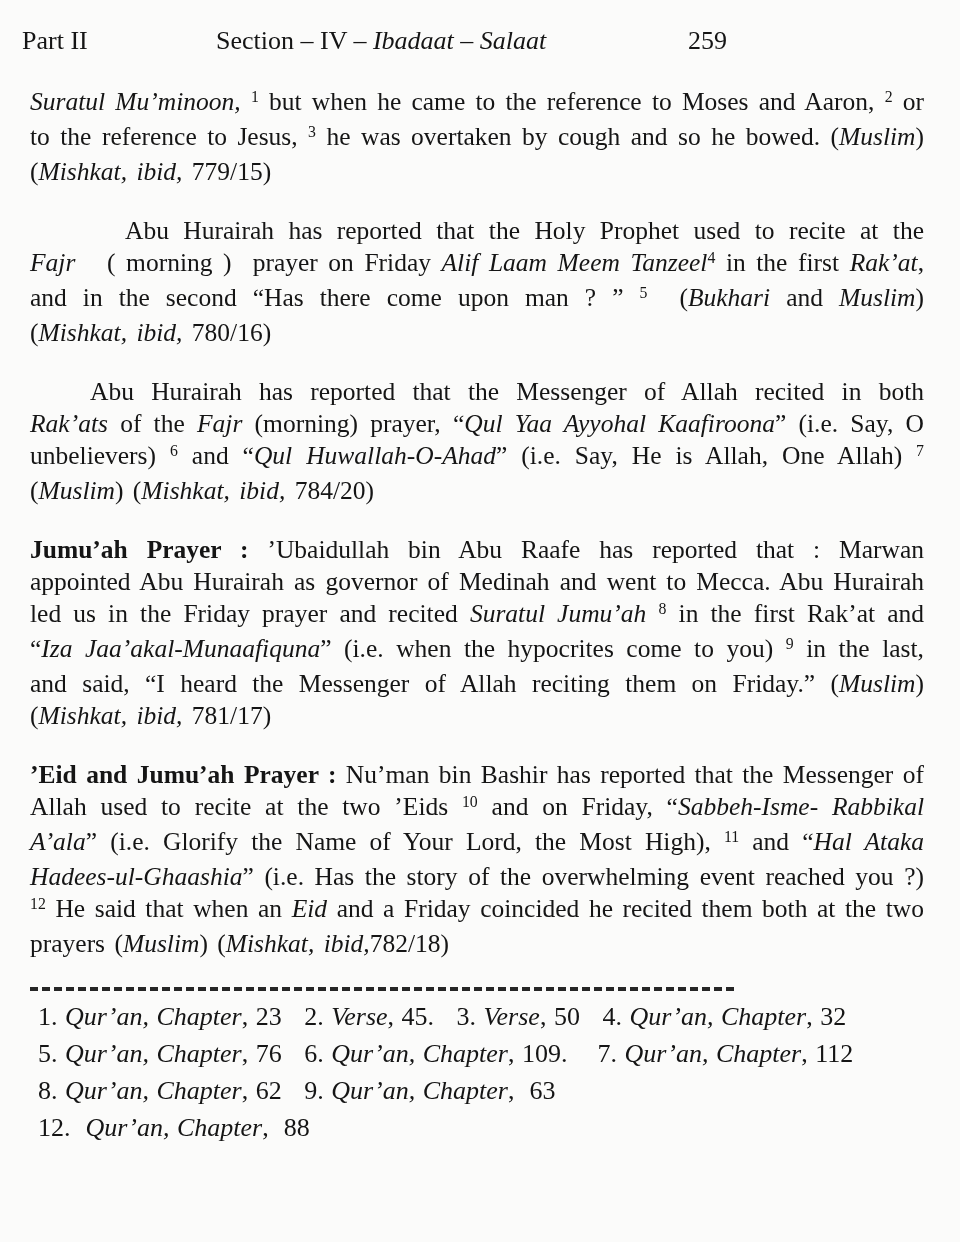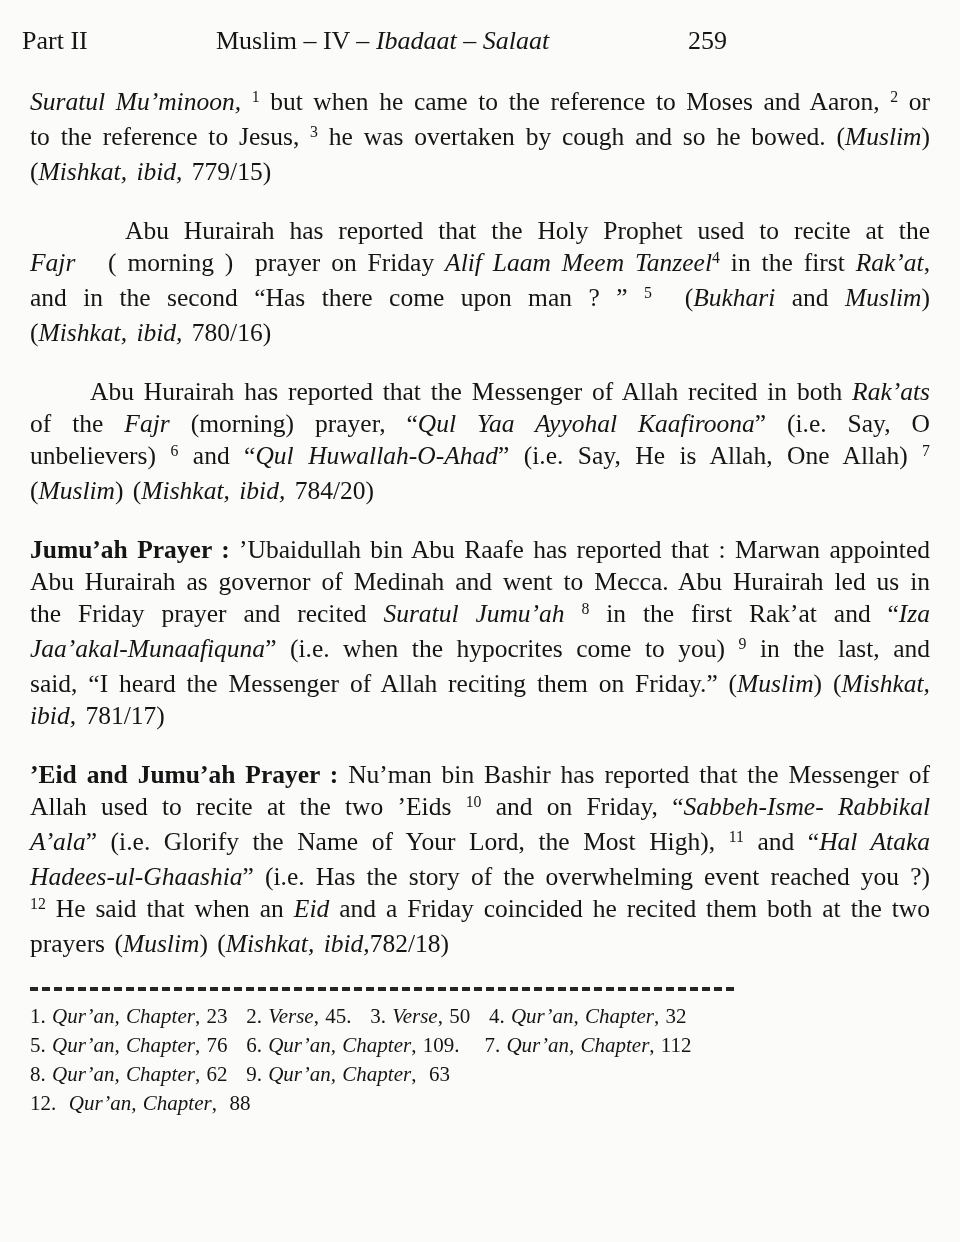--- a/index.html
+++ b/index.html
@@ -26,21 +26,21 @@
   .hdr .h-left   { position: absolute; left: -8px; top: 0; }
   .hdr .h-center { position: absolute; left: 186px; top: 0; }
   .hdr .h-right  { position: absolute; left: 658px; top: 0; }
   .h-center .it  { font-style: italic; font-family: Liberation Serif, serif; }
 
   
   .body-text p {
     font-size: 25.5px;
     line-height: 32px;
     text-align: justify;
-    margin: 0 0 27px 0;
+    margin: 0 6px 27px 0;
     word-spacing: 3px;
   }
   .ind-large { text-indent: 95px; }
   .ind-small { text-indent: 60px; }
 
   
   .seg-n  {}
   .seg-i  { font-style: italic; }
   .seg-b  { font-weight: bold; }
   .seg-s  { font-size: 0.62em; position: relative; top: -0.52em; }
@@ -49,35 +49,35 @@
   
   .fn-sep {
     width: 706px;
     height: 4px;
     margin: 6px 0 11px 0;
     background: repeating-linear-gradient(90deg, #262626 0 8px, transparent 8px 12px);
   }
 
   
   .footnotes p {
-    font-size: 21px;
+    font-size: 26px;
     line-height: 29px;
-    margin: 0;
+    margin: 8px;
     white-space: pre-wrap;
     word-spacing: 1px;
   }
 </style>
 </head>
 <body>
 
 <div class="page">
 
   <div class="hdr">
     <span class="h-left">Part II</span>
-    <span class="h-center"><span>Muslim – IV – </span><span class="it">Ibadaat – Salaat</span></span>
+    <span class="h-center"><span>Section – IV – </span><span class="it">Ibadaat – Salaat</span></span>
     <span class="h-right">259</span>
   </div>
 
   <div class="body-text" id="paragraphs">
       <p class="ind-none"><span class="seg-i">Suratul Mu’minoon,</span><span class="seg-n"> </span><span class="seg-s">1</span><span class="seg-n"> but when he came to the reference to Moses and Aaron, </span><span class="seg-s">2</span><span class="seg-n"> or to the reference to Jesus, </span><span class="seg-s">3</span><span class="seg-n"> he was overtaken by cough and so he bowed. (</span><span class="seg-i">Muslim</span><span class="seg-n">) (</span><span class="seg-i">Mishkat, ibid,</span><span class="seg-n"> 779/15)</span></p>
       <p class="ind-large"><span class="seg-n">Abu Hurairah has reported that the Holy Prophet used to recite at the </span><span class="seg-i">Fajr</span><span class="seg-n">&nbsp;&nbsp; ( morning ) &nbsp;prayer on Friday </span><span class="seg-i">Alif Laam Meem Tanzeel</span><span class="seg-s">4</span><span class="seg-n"> in the first </span><span class="seg-i">Rak’at</span><span class="seg-n">, and in the second “Has there come upon man ? ” </span><span class="seg-s">5</span><span class="seg-n">&nbsp; (</span><span class="seg-i">Bukhari</span><span class="seg-n"> and </span><span class="seg-i">Muslim</span><span class="seg-n">) (</span><span class="seg-i">Mishkat, ibid,</span><span class="seg-n"> 780/16)</span></p>
       <p class="ind-small"><span class="seg-n">Abu Hurairah has reported that the Messenger of Allah recited in both </span><span class="seg-i">Rak’ats</span><span class="seg-n"> of the </span><span class="seg-i">Fajr</span><span class="seg-n"> (morning) prayer, “</span><span class="seg-i">Qul Yaa Ayyohal Kaafiroona</span><span class="seg-n">” (i.e. Say, O unbelievers) </span><span class="seg-s">6</span><span class="seg-n"> and “</span><span class="seg-i">Qul Huwallah-O-Ahad</span><span class="seg-n">” (i.e. Say, He is Allah, One Allah) </span><span class="seg-s">7</span><span class="seg-n"> (</span><span class="seg-i">Muslim</span><span class="seg-n">) (</span><span class="seg-i">Mishkat, ibid,</span><span class="seg-n"> 784/20)</span></p>
       <p class="ind-none"><span class="seg-b">Jumu’ah Prayer : </span><span class="seg-n">’Ubaidullah bin Abu Raafe has reported that : Marwan appointed Abu Hurairah as governor of Medinah and went to Mecca. Abu Hurairah led us in the Friday prayer and recited </span><span class="seg-i">Suratul Jumu’ah</span><span class="seg-n"> </span><span class="seg-s">8</span><span class="seg-n"> in the first Rak’at and “</span><span class="seg-i">Iza Jaa’akal-Munaafiquna</span><span class="seg-n">” (i.e. when the hypocrites come to you) </span><span class="seg-s">9</span><span class="seg-n"> in the last, and said, “I heard the Messenger of Allah reciting them on Friday.” (</span><span class="seg-i">Muslim</span><span class="seg-n">) (</span><span class="seg-i">Mishkat, ibid,</span><span class="seg-n"> 781/17)</span></p>
       <p class="ind-none"><span class="seg-b">’Eid and Jumu’ah Prayer : </span><span class="seg-n">Nu’man bin Bashir has reported that the Messenger of Allah used to recite at the two ’Eids </span><span class="seg-s">10</span><span class="seg-n"> and on Friday, “</span><span class="seg-i">Sabbeh-Isme- Rabbikal A’ala</span><span class="seg-n">” (i.e. Glorify the Name of Your Lord, the Most High), </span><span class="seg-s">11</span><span class="seg-n"> and “</span><span class="seg-i">Hal Ataka Hadees-ul-Ghaashia</span><span class="seg-n">” (i.e. Has the story of the overwhelming event reached you ?) </span><span class="seg-s">12</span><span class="seg-n"> He said that when an </span><span class="seg-i">Eid</span><span class="seg-n"> and a Friday coincided he recited them both at the two prayers (</span><span class="seg-i">Muslim</span><span class="seg-n">) (</span><span class="seg-i">Mishkat, ibid,</span><span class="seg-n">782/18)</span></p>
     </div>

